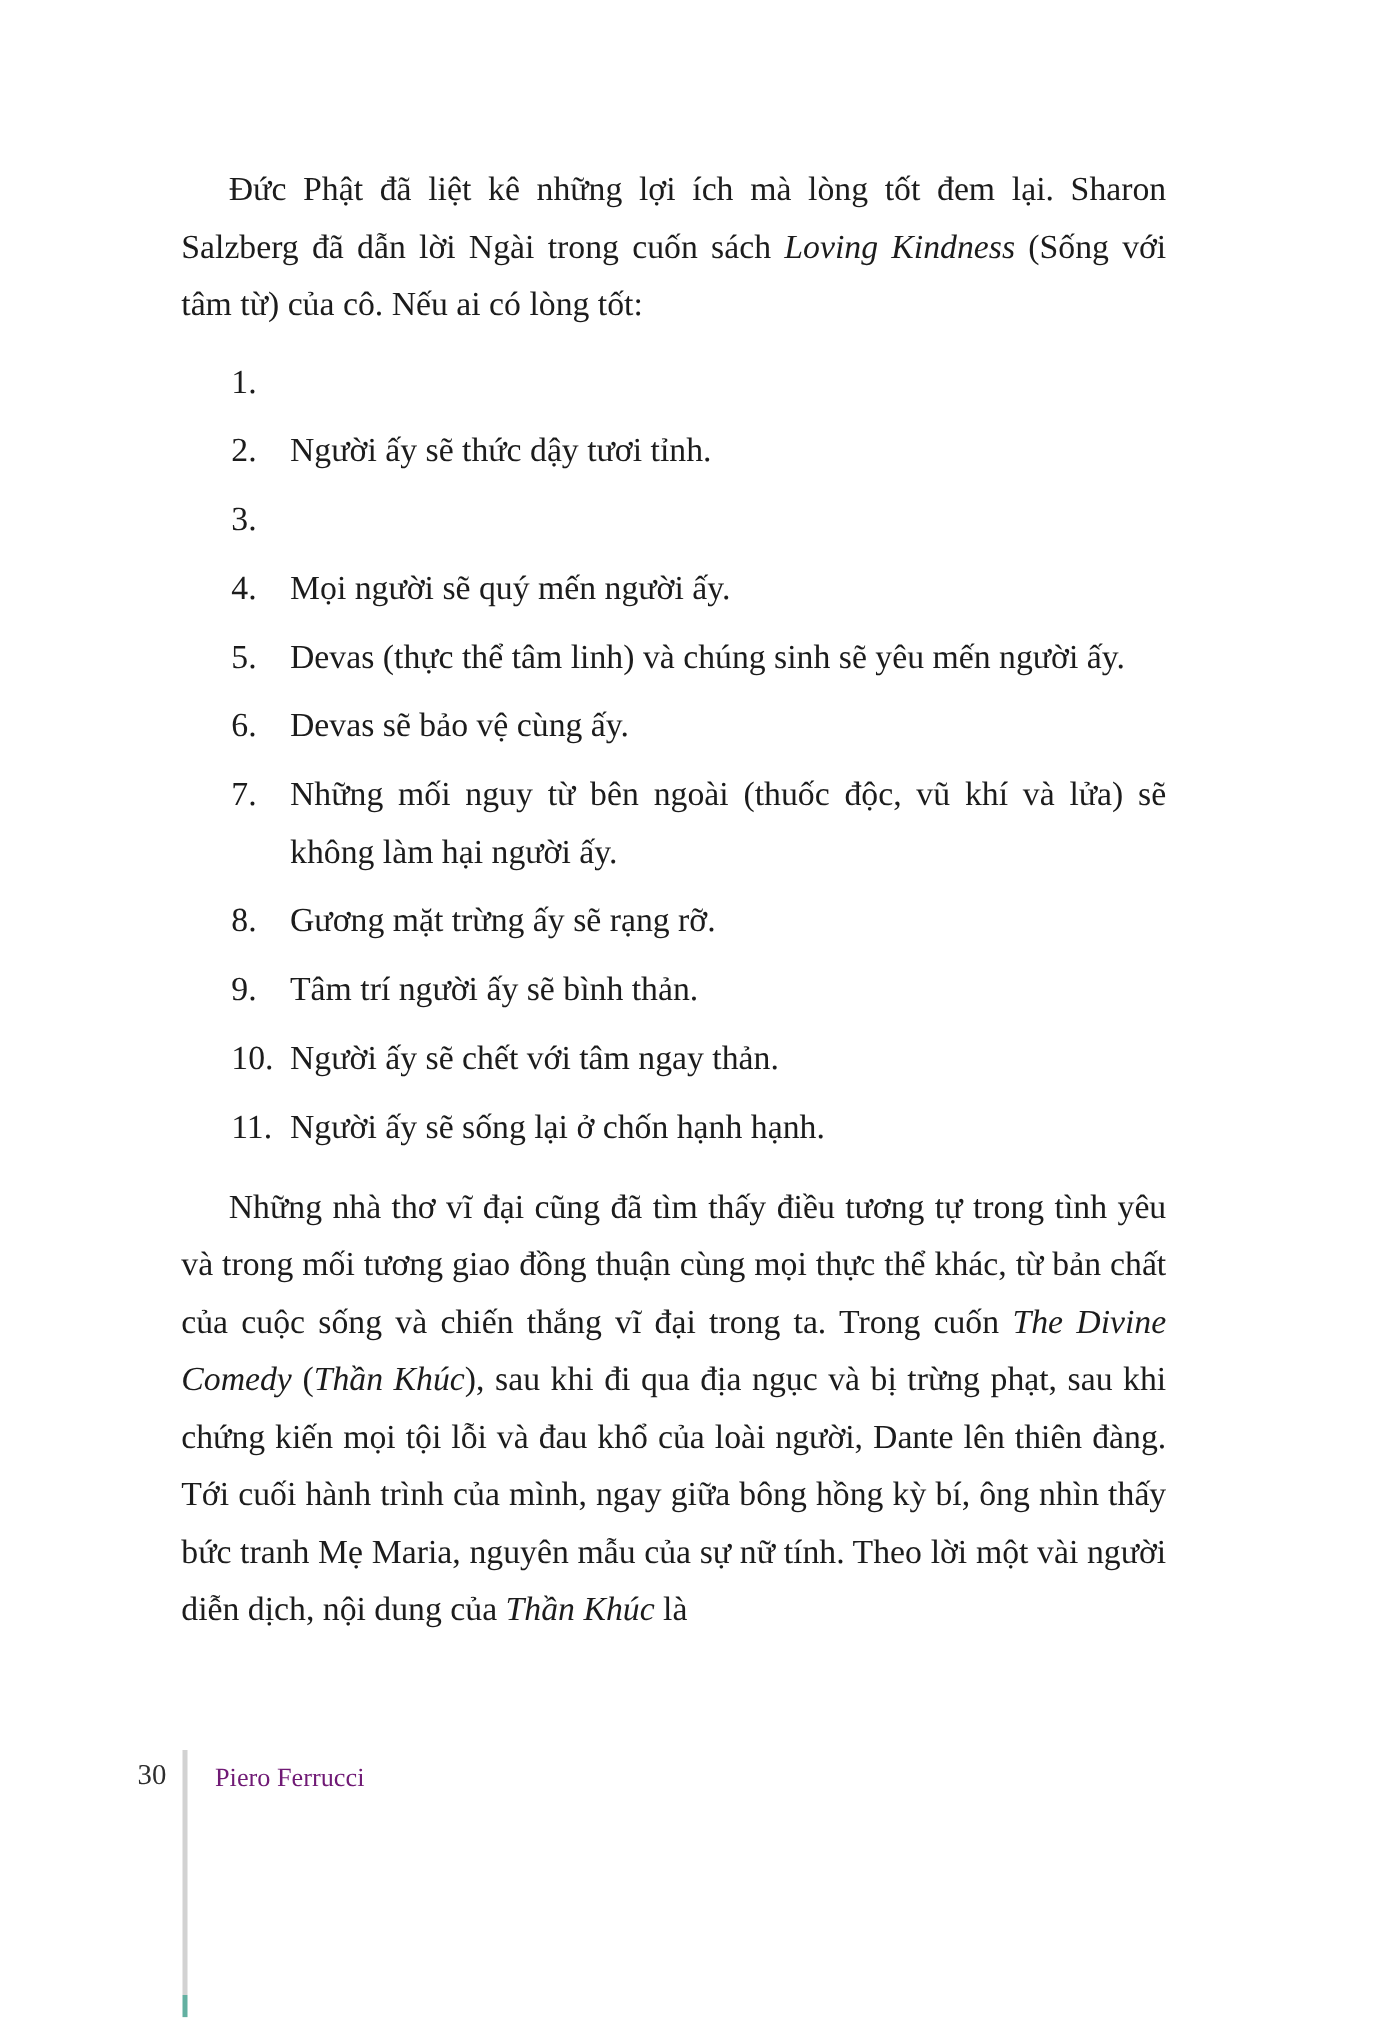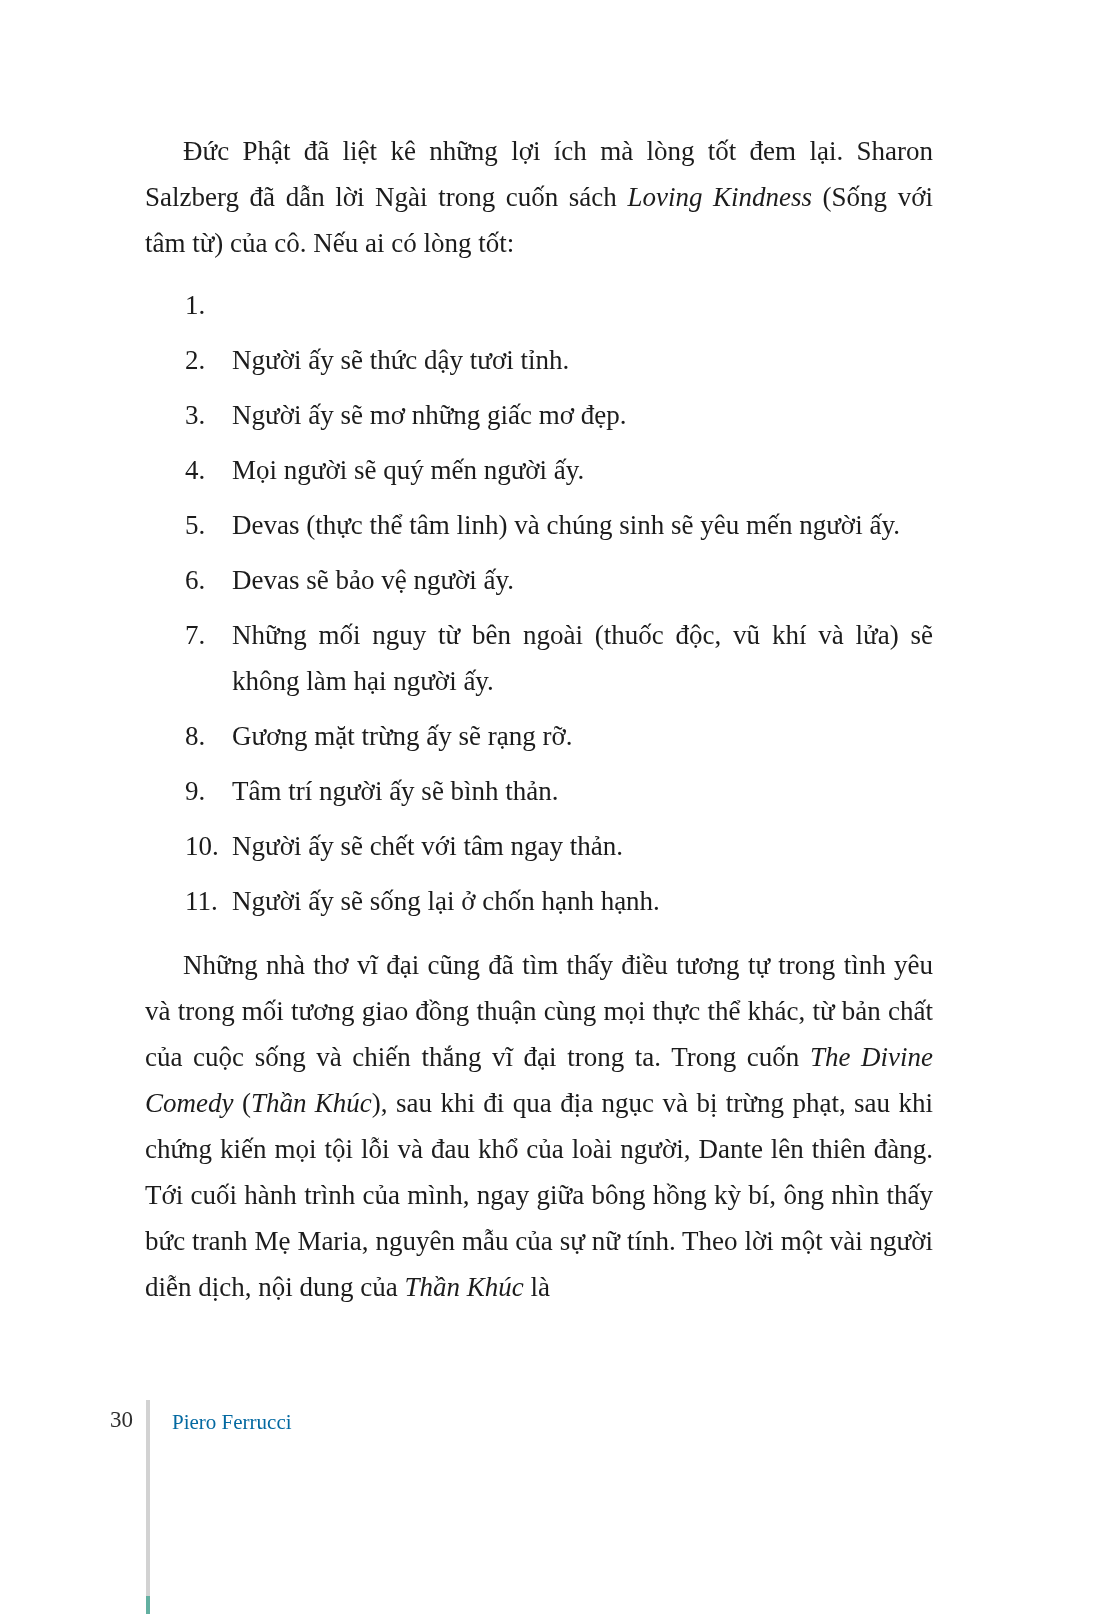--- a/index.html
+++ b/index.html
@@ -67,21 +67,21 @@
     left: 110px;
     top: 3px;
     font-size: 23px;
     color: #2e2e2e;
   }
   .author {
     position: absolute;
     left: 172px;
     top: 6px;
     font-size: 21px;
-    color: #0369a1;
+    color: #701a75;
   }
   .v-rule {
     position: absolute;
     left: 146px;
     top: 1400px;
     width: 4px;
     height: 196px;
     background: #d2d2d2;
   }
   .v-rule-accent {
@@ -105,33 +105,32 @@
     <ol class="benefits">
         <li>
           <span class="num">1.</span>
         </li>
         <li>
           <span class="num">2.</span>
           <span class="txt">Người ấy sẽ thức dậy tươi tỉnh.</span>
         </li>
         <li>
           <span class="num">3.</span>
-          <span class="txt">Người ấy sẽ mơ những giấc mơ đẹp.</span>
         </li>
         <li>
           <span class="num">4.</span>
           <span class="txt">Mọi người sẽ quý mến người ấy.</span>
         </li>
         <li>
           <span class="num">5.</span>
           <span class="txt">Devas (thực thể tâm linh) và chúng sinh sẽ yêu mến người ấy.</span>
         </li>
         <li>
           <span class="num">6.</span>
-          <span class="txt">Devas sẽ bảo vệ người ấy.</span>
+          <span class="txt">Devas sẽ bảo vệ cùng ấy.</span>
         </li>
         <li>
           <span class="num">7.</span>
           <span class="txt">Những mối nguy từ bên ngoài (thuốc độc, vũ khí và lửa) sẽ không làm hại người ấy.</span>
         </li>
         <li>
           <span class="num">8.</span>
           <span class="txt">Gương mặt trừng ấy sẽ rạng rỡ.</span>
         </li>
         <li>

